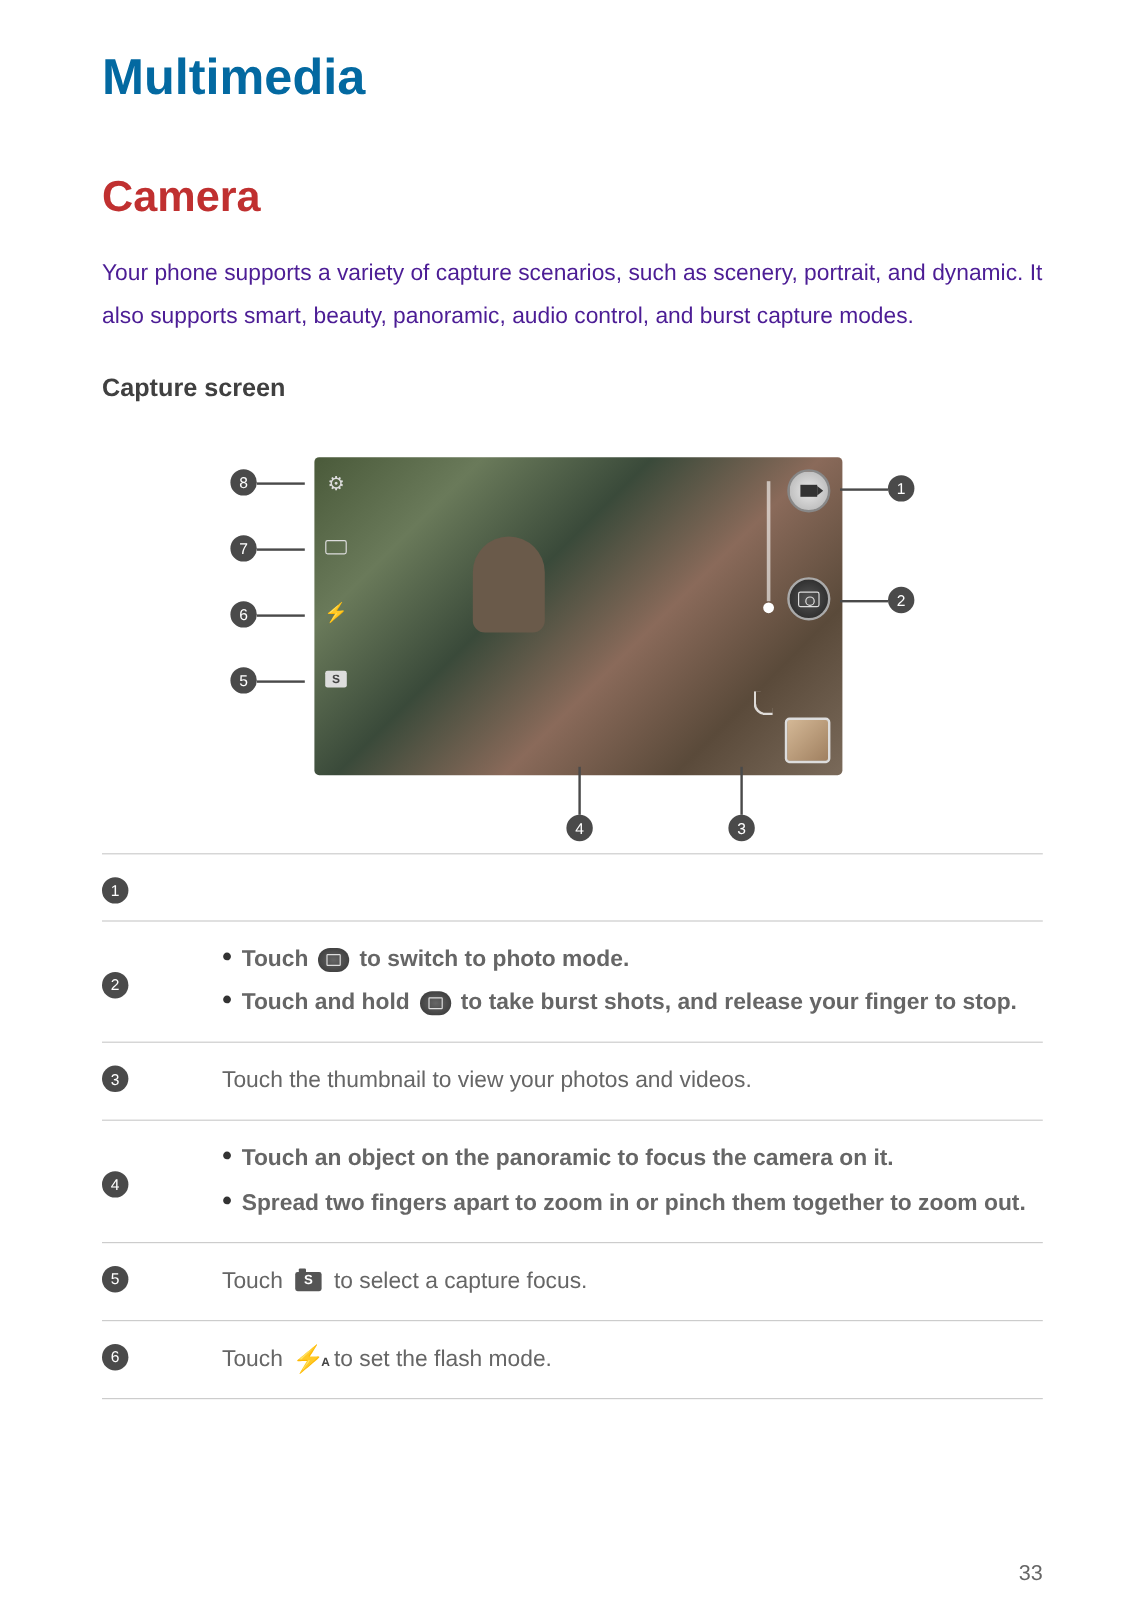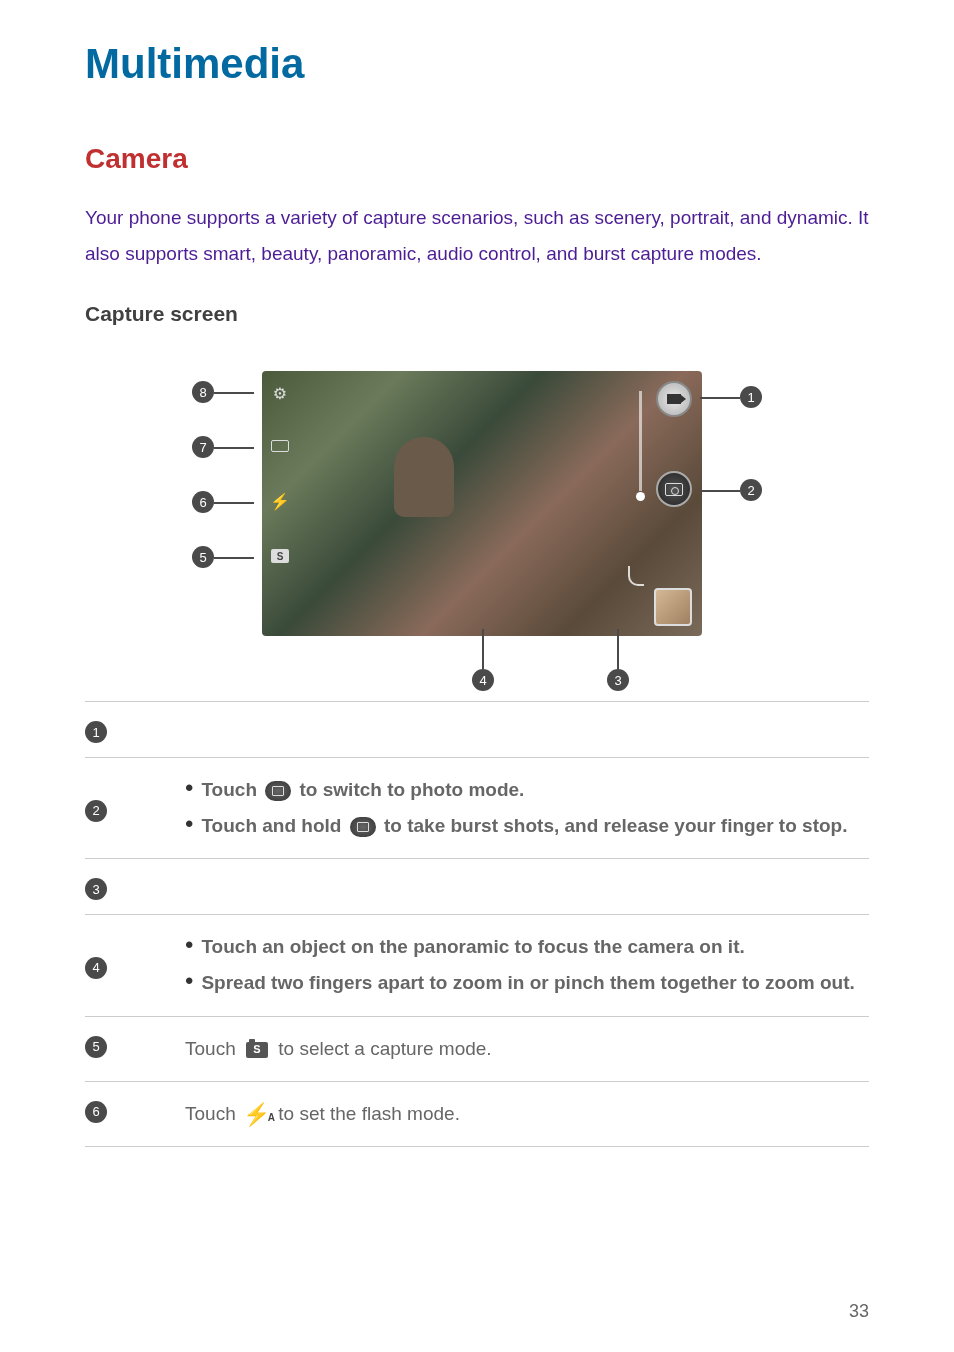--- a/index.html
+++ b/index.html
@@ -19,21 +19,21 @@
     }
     
     .title {
       font-size: 42px;
       font-weight: bold;
       color: #0369a1;
       margin-bottom: 55px;
     }
     
     .section-heading {
-      font-size: 28px;
+      font-size: 36px;
       font-weight: bold;
       color: #c03030;
       margin-bottom: 25px;
     }
     
     .body-text {
       font-size: 19px;
       line-height: 1.9;
       color: #4c1d95;
       margin-bottom: 30px;
@@ -534,20 +534,21 @@
           <span> to take burst shots, and release your finger to stop.</span>
         </span>
       </div>
     </div>
   </div>
 
   <div class="desc-row">
     <div class="desc-num-col">
       <div class="desc-num">3</div>
     </div>
+    <div class="desc-content">Touch the thumbnail to view your photos and videos.</div>
   </div>
 
   <div class="desc-row">
     <div class="desc-num-col" style="align-self:center;">
       <div class="desc-num">4</div>
     </div>
     <div class="desc-content">
       <div class="bullet-item">
         <span class="bullet-dot">•</span>
         <span class="bullet-text">Touch an object on the panoramic to focus the camera on it.</span>
@@ -561,21 +562,21 @@
 
   <div class="desc-row">
     <div class="desc-num-col">
       <div class="desc-num">5</div>
     </div>
     <div class="desc-content">
       <span>Touch </span>
       <span class="inline-icon">
           <span class="icon-mode">S</span>
         </span>
-      <span> to select a capture mode.</span>
+      <span> to select a capture focus.</span>
     </div>
   </div>
 
   <div class="desc-row">
     <div class="desc-num-col">
       <div class="desc-num">6</div>
     </div>
     <div class="desc-content">
       <span>Touch </span>
       <span class="inline-icon icon-flash">⚡<span class="icon-flash-sub">A</span></span>

